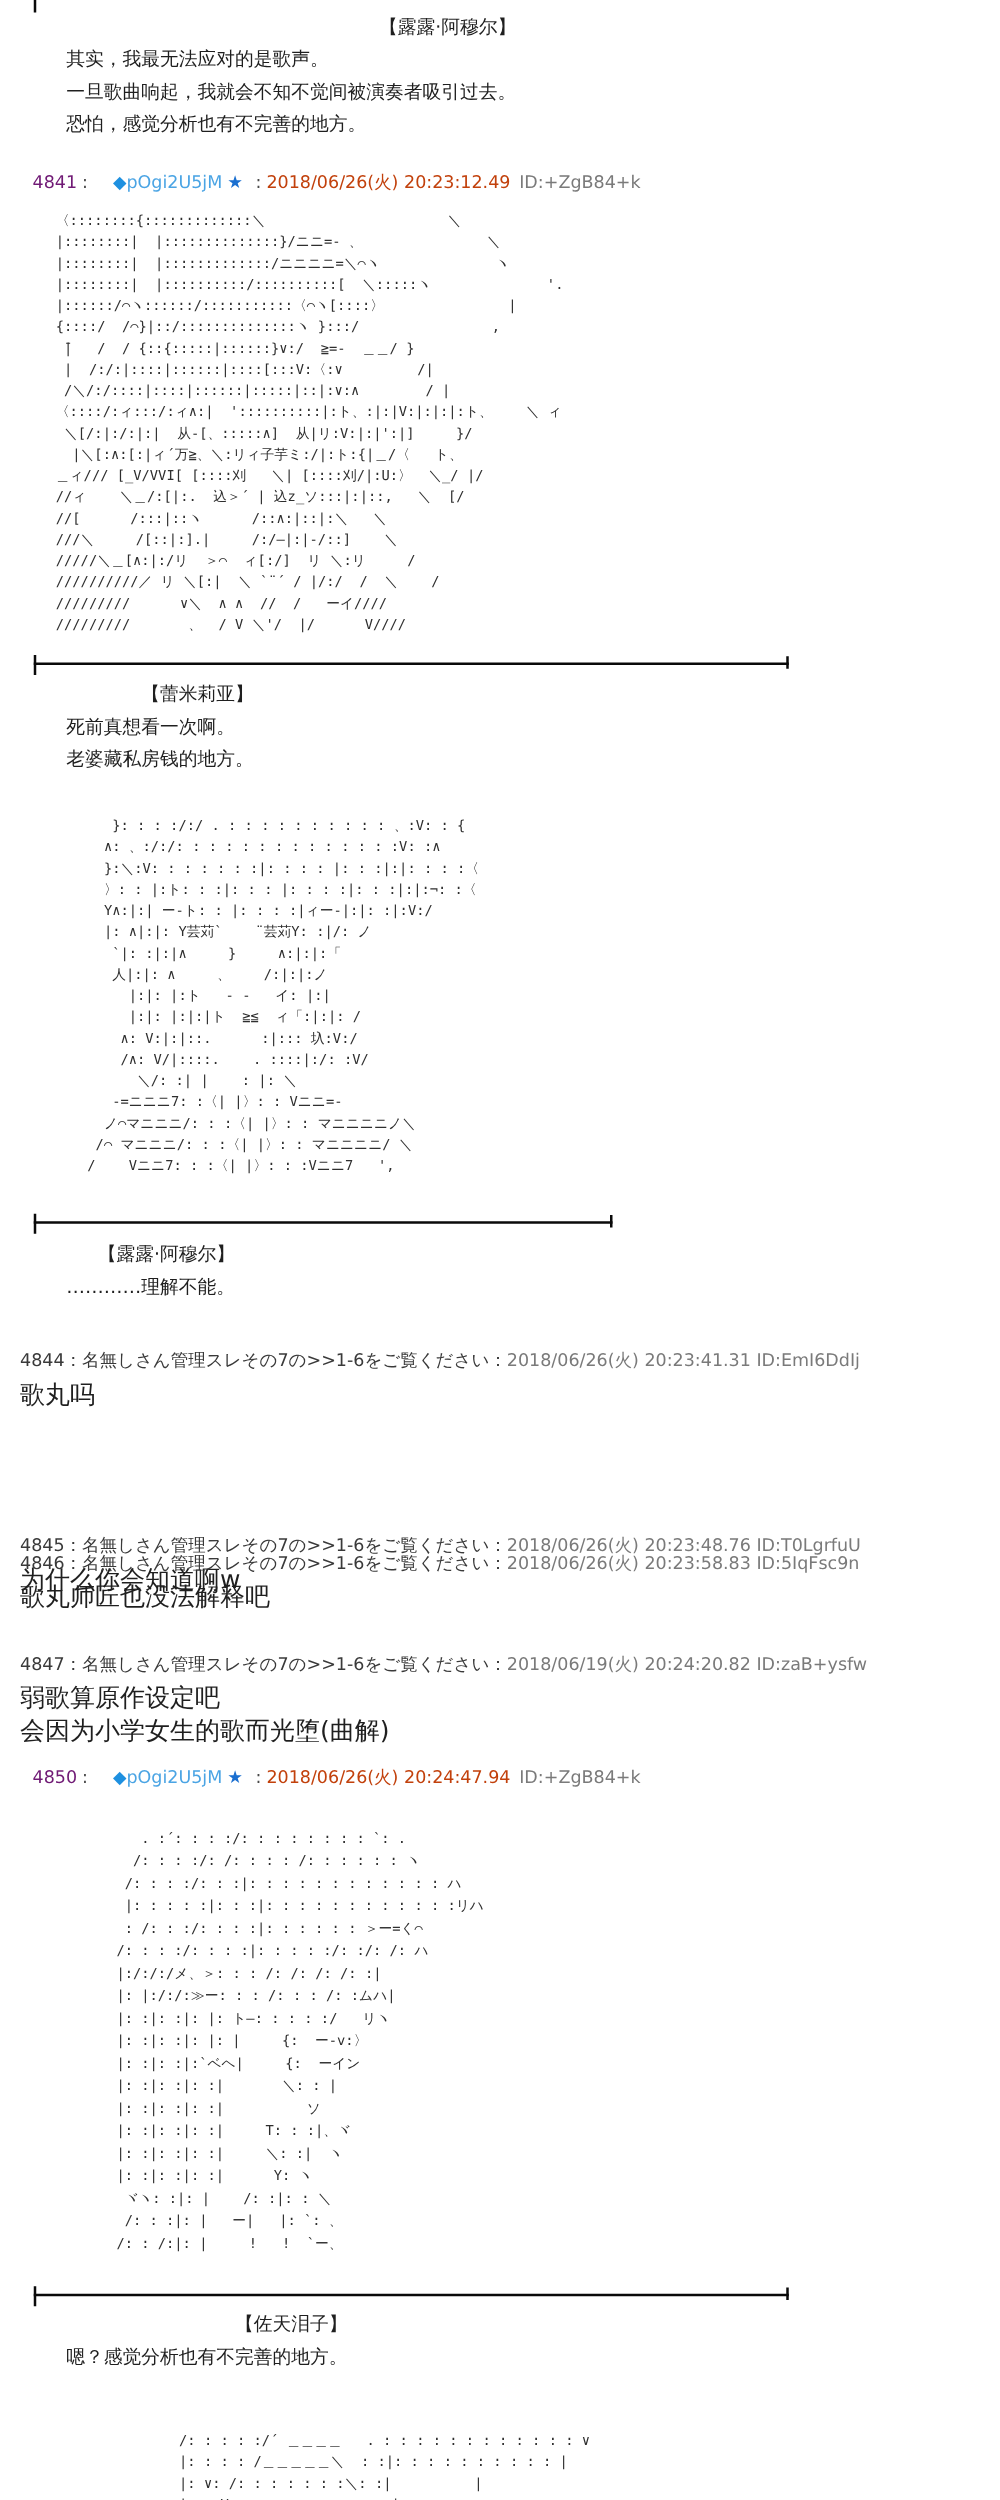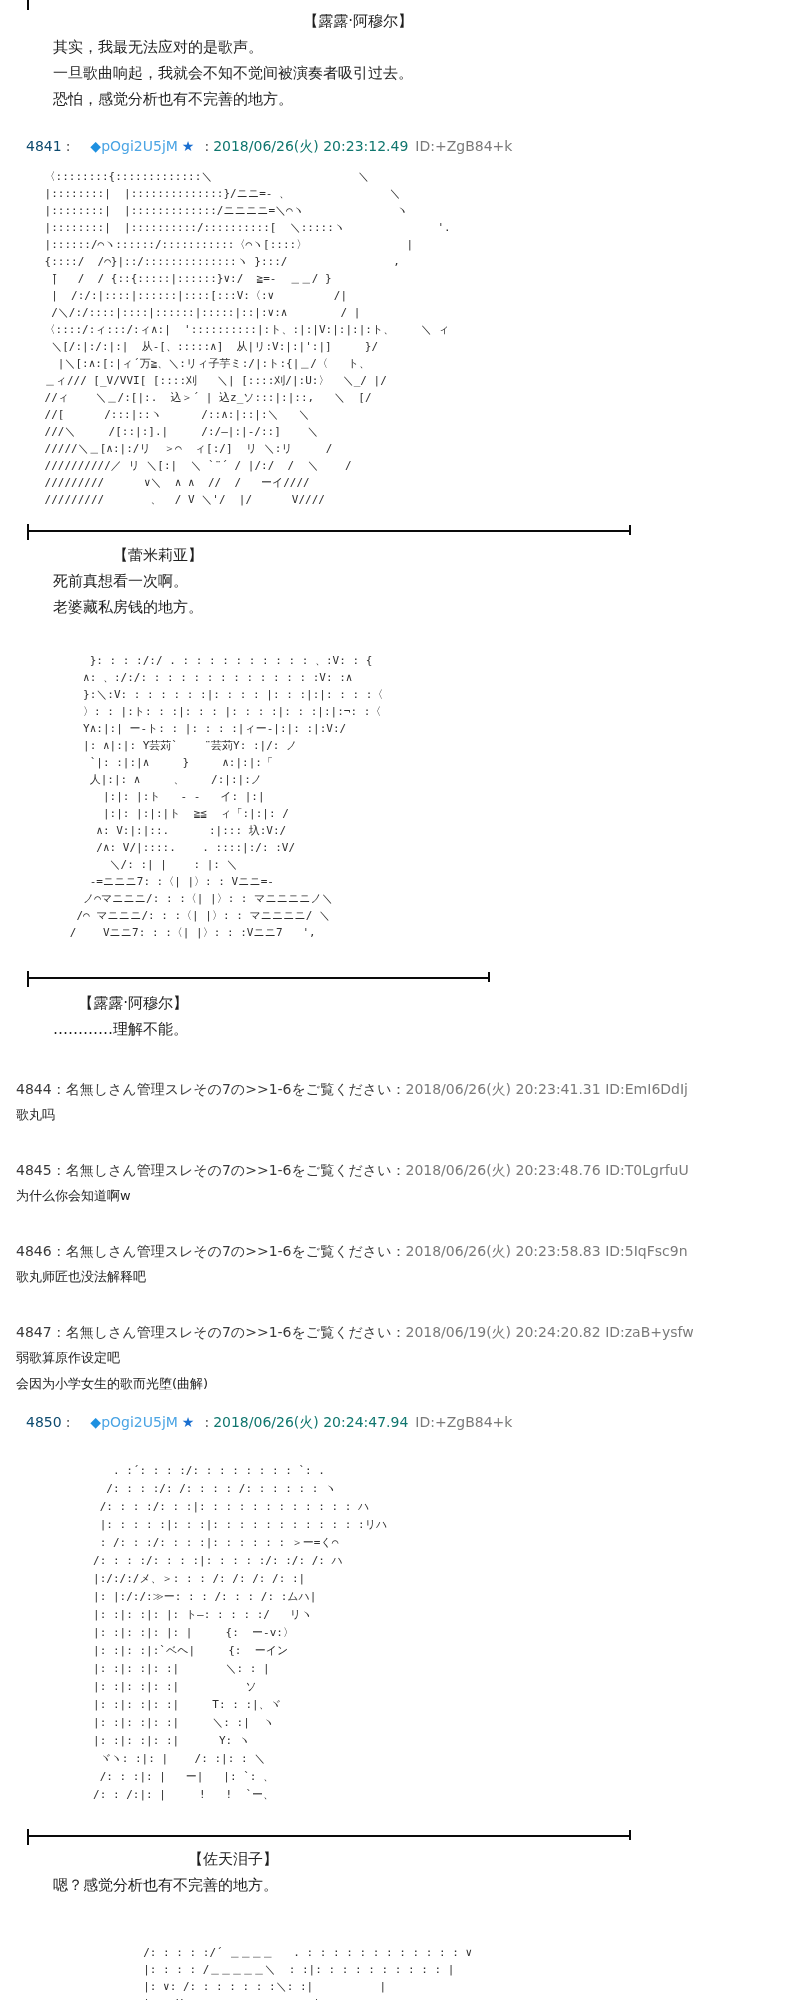--- a/index.html
+++ b/index.html
@@ -13,34 +13,34 @@
   }
   .abs { position: absolute; }
 
   
   .speech { left: 36px; font-size: 15px; line-height: 26px; color: #1f1f1f; }
   .speech .speaker { font-weight: 400; text-align: right; }
   .speech .line { margin-left: 17px; }
 
   
   .post-header { left: 26px; font-size: 14px; line-height: 20px; color: #4a4a4a; white-space: nowrap; }
-  .post-header .num { color: #0c4a6e; margin-top: 47px; }
+  .post-header .num { color: #701a75; margin-top: 47px; }
   .post-header .sep { color: #4a4a4a; margin: 0 4px; }
-  .post-header .meta { color: #0f766e; }
+  .post-header .meta { color: #c2410c; }
   .post-header .pid { color: #7a7a7a; margin-left: 7px; }
   .trip-link { margin: 0 6px 0 16px; cursor: pointer; text-decoration: none; }
   .trip-marker { color: #1e90e0; }
   .trip-text { color: #4aa4e4; }
   .trip-star { color: #1a6fd0; margin-left: 4px; }
 
   
   .anon-post { left: 16px; font-size: 14px; line-height: 26px; white-space: nowrap; }
   .anon-post .hdr { color: #3a3a3a; text-align: right; }
   .anon-post .meta { color: #7a7a7a; }
-  .anon-post .body-line { font-size: 13px; color: #1f1f1f; }
+  .anon-post .body-line { font-size: 20px; color: #1f1f1f; }
 
   
   pre.aa {
     margin: 0;
     font-family: "DejaVu Sans Mono", monospace;
     font-size: 11px;
     line-height: 17px;
     color: #2e2e2e;
     white-space: pre;
   }
@@ -129,21 +129,21 @@
 <section class="abs speech" style="top:990px">
   <div class="speaker">【露露·阿穆尔】</div>
   <div class="line">…………理解不能。</div>
 </section>
 
 <div class="abs anon-post" style="top:1076px">
   <div class="hdr"><span>4844</span><span>：</span><span>名無しさん管理スレその7の&gt;&gt;1-6をご覧ください</span><span>：</span><span class="meta">2018/06/26(火) 20:23:41.31</span> <span class="meta">ID:EmI6DdIj</span></div>
   <div class="body-line">歌丸吗</div>
 </div>
 
-<div class="abs anon-post" style="top:1157px">
+<div class="abs anon-post" style="top:1224px">
   <div class="hdr"><span>4845</span><span>：</span><span>名無しさん管理スレその7の&gt;&gt;1-6をご覧ください</span><span>：</span><span class="meta">2018/06/26(火) 20:23:48.76</span> <span class="meta">ID:T0LgrfuU</span></div>
   <div class="body-line">为什么你会知道啊w</div>
 </div>
 
 <div class="abs anon-post" style="top:1238px">
   <div class="hdr"><span>4846</span><span>：</span><span>名無しさん管理スレその7の&gt;&gt;1-6をご覧ください</span><span>：</span><span class="meta">2018/06/26(火) 20:23:58.83</span> <span class="meta">ID:5IqFsc9n</span></div>
   <div class="body-line">歌丸师匠也没法解释吧</div>
 </div>
 
 <div class="abs anon-post" style="top:1319px">

